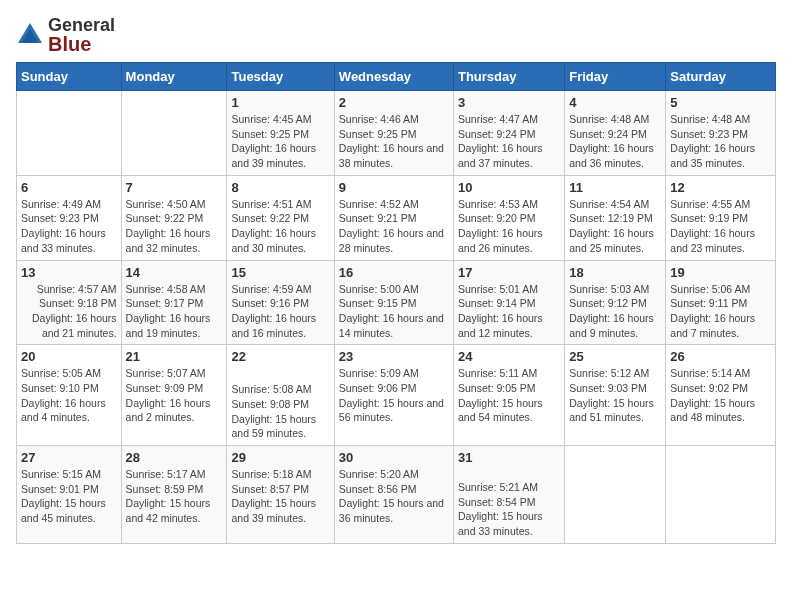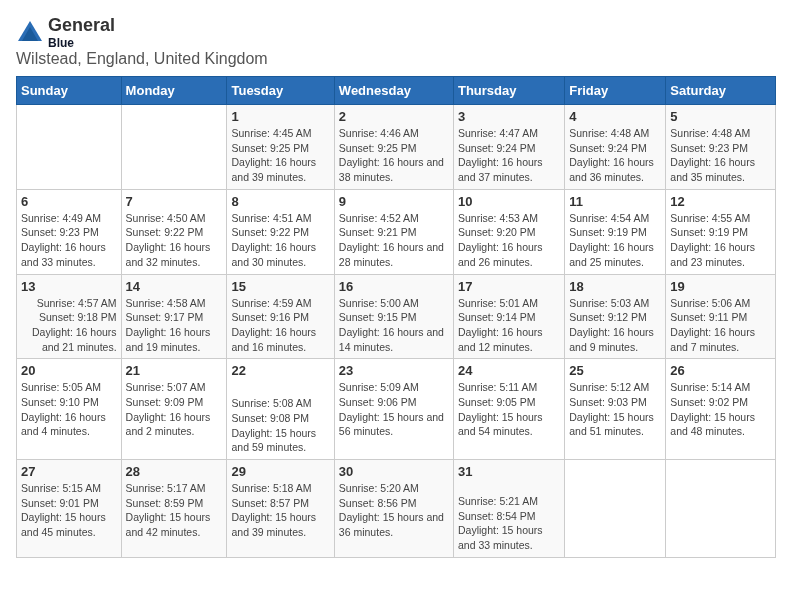--- a/index.html
+++ b/index.html
@@ -21,23 +21,23 @@
       display: flex;
       align-items: center;
       gap: 4px;
     }
     .logo-text-general {
       font-size: 18px;
       font-weight: bold;
       color: #333;
     }
     .logo-text-blue {
-      font-size: 12px;
-      font-weight: bold;
-      color: #0f172a;
+      font-size: 20px;
+      font-weight: bold;
+      color: #7f1d1d;
     }
     .logo-icon {
       width: 28px;
       height: 28px;
     }
     .title-area {
       text-align: right;
     }
     .main-title {
       font-size: 36px;
@@ -100,21 +100,20 @@
     <div>
       <div style="line-height:1;">
         <span class="logo-text-general">General</span>
       </div>
       <div style="line-height:1;">
         <span class="logo-text-blue">Blue</span>
       </div>
     </div>
   </div>
   <div class="title-area">
-    <div class="subtitle">Wilstead, England, United Kingdom</div>
   </div>
 </div>
 
 <table>
   <thead>
     <tr id="weekday-header">
         <th>Sunday</th>
         <th>Monday</th>
         <th>Tuesday</th>
         <th>Wednesday</th>
@@ -185,21 +184,21 @@
         </td>
         <td>
           <span class="day-number">10</span>
           <div class="day-details" style="white-space: pre-line;">Sunrise: 4:53 AM
 Sunset: 9:20 PM
 Daylight: 16 hours and 26 minutes.</div>
         </td>
         <td>
           <span class="day-number">11</span>
           <div class="day-details" style="white-space: pre-line;">Sunrise: 4:54 AM
-Sunset: 9:19 PM
+Sunset: 12:19 PM
 Daylight: 16 hours and 25 minutes.</div>
         </td>
         <td>
           <span class="day-number">12</span>
           <div class="day-details" style="white-space: pre-line;">Sunrise: 4:55 AM
 Sunset: 9:19 PM
 Daylight: 16 hours and 23 minutes.</div>
         </td>
       </tr>
       <tr>

